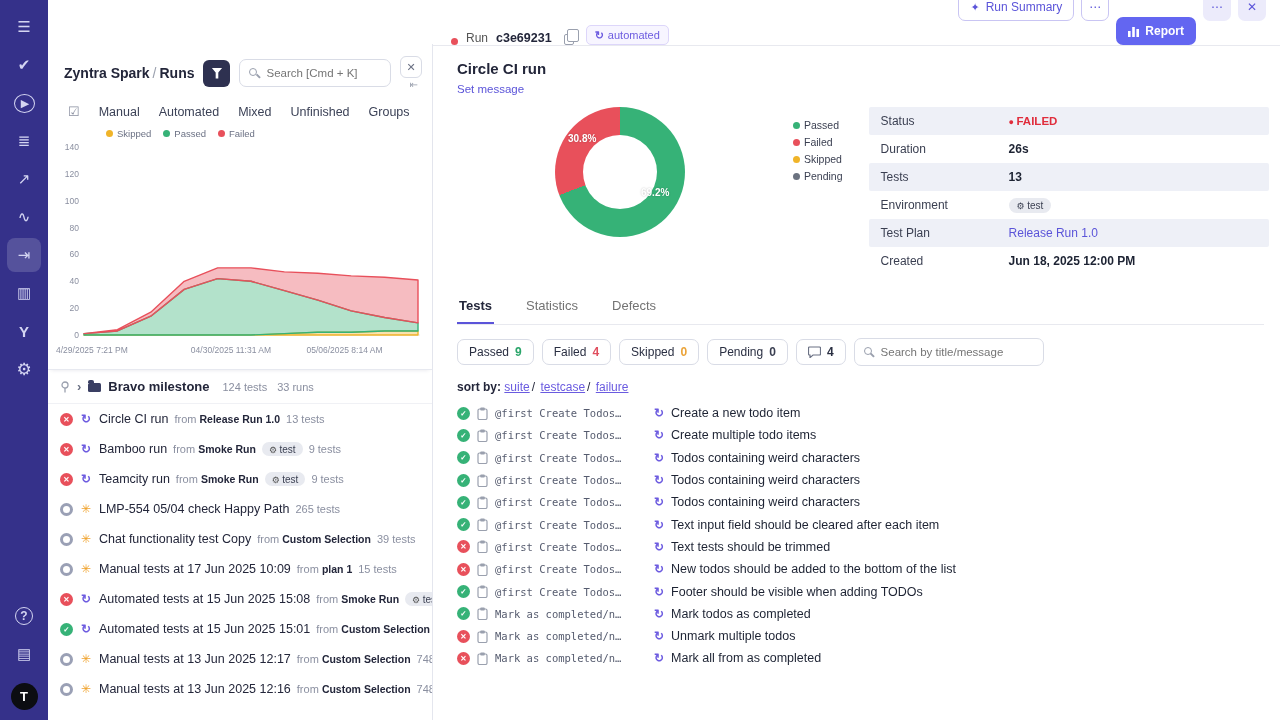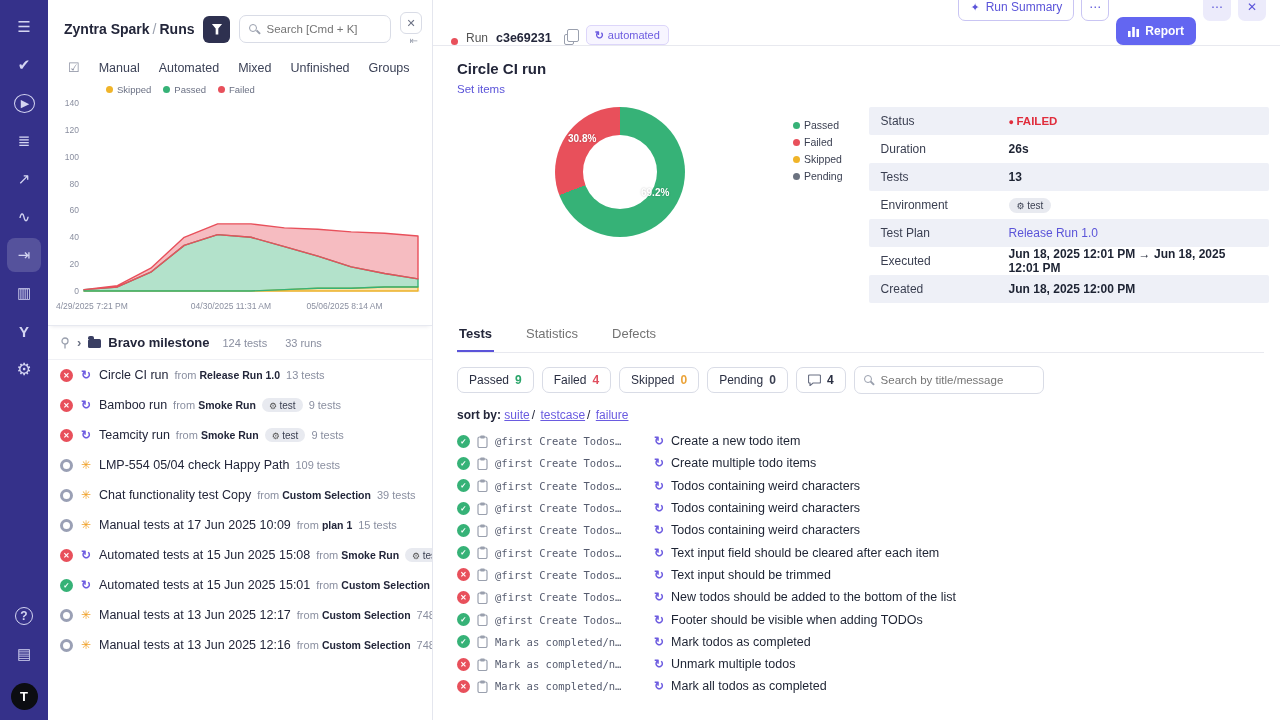--- a/index.html
+++ b/index.html
@@ -12,21 +12,21 @@
   .rail-ic.is-active { background:rgba(255,255,255,.16); }
   .rail-bottom { margin-top:auto; display:flex; flex-direction:column; align-items:center; }
   .ic-menu::before{content:"☰";} .ic-check::before{content:"✔";} .ic-play::before{content:"▶";font-size:11px;border:1.6px solid currentColor;border-radius:50%;width:17px;height:17px;display:flex;align-items:center;justify-content:center;padding-left:2px;}
   .ic-tasks::before{content:"≣";} .ic-trend::before{content:"↗";} .ic-pulse::before{content:"∿";}
   .ic-import::before{content:"⇥";} .ic-chart::before{content:"▥";} .ic-branch::before{content:"Y";font-weight:700;} .ic-settings::before{content:"⚙";font-size:17px;}
   .ic-help::before{content:"?";font-size:12px;font-weight:700;border:1.6px solid currentColor;border-radius:50%;width:16px;height:16px;display:flex;align-items:center;justify-content:center;}
   .ic-projects::before{content:"▤";}
   .rail-logo { width:27px; height:27px; border-radius:50%; background:#0c0d12; color:#fff; font-weight:700; font-size:13px; display:flex; align-items:center; justify-content:center; margin-top:8px; }
 
   
-  .lpanel { width:385px; border-right:1px solid #e4e6ee; display:flex; flex-direction:column; flex-shrink:0; }
+  .lpanel { width:385px; border-right:1px solid #e4e6ee; display:flex; flex-direction:column; flex-shrink:0;margin-top:44px; }
   .lp-head { display:flex; align-items:center; gap:9px; padding:12px 10px 8px 16px; }
   .crumb { font-size:14px; white-space:nowrap; }
   .crumb .proj { font-weight:600; } .crumb .sep { color:#9aa0ae; padding:0 3px;} .crumb .pg { font-weight:700; }
   .filter-btn { width:27px; height:27px; background:#2e3150; border-radius:6px; display:flex; align-items:center; justify-content:center; cursor:pointer; flex-shrink:0; }
   .funnel { width:11px; height:11px; background:#fff; clip-path:polygon(0 0,100% 0,62% 45%,62% 100%,38% 100%,38% 45%); }
   .search-wrap { position:relative; flex:1; }
   .search-wrap input { width:100%; height:28px; border:1px solid #d9dce6; border-radius:7px; font-size:11.5px; padding:0 8px 0 26px; color:#3a3f51; outline:none; font-family:"Liberation Sans",sans-serif;}
   .mag { position:absolute; left:10px; top:9px; width:8px; height:8px; border:1.5px solid #9aa0ae; border-radius:50%; }
   .mag::after { content:""; position:absolute; width:4.5px; height:1.6px; background:#9aa0ae; transform:rotate(45deg); right:-4px; bottom:-2px; }
   .lp-close-col { display:flex; flex-direction:column; align-items:flex-end; gap:1px; }
@@ -37,21 +37,21 @@
   .lp-tab { cursor:pointer; white-space:nowrap; }
 
   .chart-block { padding:0 6px 4px 6px; border-bottom:1px solid #e7e9f0; box-shadow:0 3px 4px -3px rgba(30,34,70,.12); }
   .mini-legend { display:flex; gap:12px; font-size:9.5px; color:#6b7184; padding:0 0 1px 52px; height:11px; overflow:hidden; align-items:center;}
   .mini-legend .dot, .legend .dot { width:7px; height:7px; border-radius:50%; display:inline-block; margin-right:4px; flex-shrink:0;}
   .mini-li { display:flex; align-items:center; }
   .ax { font-size:8.5px; fill:#8a8fa0; font-family:"Liberation Sans",sans-serif; }
 
   .milestone { display:flex; align-items:center; gap:7px; padding:9px 12px; font-size:13px; border-bottom:1px solid #f0f1f5; }
   .milestone .name { font-weight:700; cursor:pointer; }
-  .milestone .cnts { color:#8a8fa0; font-size:11px; display:flex; gap:18px; margin-left:6px; }
+  .milestone .cnts { color:#8a8fa0; font-size:11px; display:flex; gap:10px; margin-left:6px; }
   .chev { color:#6b7184; font-size:13px; font-weight:700; cursor:pointer; line-height:1; }
   .folder { width:13px; height:9px; background:#3a3f63; border-radius:1.5px; position:relative; margin-top:2px;}
   .folder::before { content:""; position:absolute; top:-3px; left:0; width:6px; height:3px; background:#3a3f63; border-radius:2px 2px 0 0; }
 
   .runs-list { overflow:hidden; }
   .run-row { display:flex; align-items:center; gap:6px; height:30px; padding:0 12px; white-space:nowrap; cursor:pointer; overflow:hidden; }
   .run-status { width:13px; height:13px; border-radius:50%; display:flex; align-items:center; justify-content:center; color:#fff; font-size:7.5px; font-weight:700; flex-shrink:0; }
   .st-failed { background:#e8505b; } .st-failed::after{content:"✕";}
   .st-passed { background:#36b277; } .st-passed::after{content:"✓";}
   .st-none { background:transparent; border:3.5px solid #9aa0b5; width:13px; height:13px; }
@@ -280,21 +280,21 @@
         <span class="env-badge"><span>test</span></span>
         <span class="run-tests">9 tests</span>
 
       </div>
 
       <div class="run-row">
         <span class="run-status st-none"></span>
         <span class="run-type ty-manual"></span>
         <span class="run-title">LMP-554 05/04 check Happy Path</span>
 
-        <span class="run-tests">109 tests</span>
+        <span class="run-tests">265 tests</span>
 
       </div>
 
       <div class="run-row">
         <span class="run-status st-none"></span>
         <span class="run-type ty-manual"></span>
         <span class="run-title">Chat functionality test Copy</span>
         <span class="run-from"><span>from</span> <b>Custom Selection</b></span>
 
         <span class="run-tests">39 tests</span>
@@ -374,21 +374,21 @@
           </svg>
         <span>Report</span>
       </button>
       <button class="btn btn-soft">⋯</button>
       <button class="btn btn-soft">✕</button>
     </div>
   </div>
 
   <div class="m-body">
     <h1 class="m-title">Circle CI run</h1>
-    <span class="set-labels">Set items</span>
+    <span class="set-labels">Set message</span>
 
     <div class="overview">
       <div class="donut-zone">
         <div class="donut" id="donut" style="background: conic-gradient(rgb(54, 178, 119) 0%, rgb(54, 178, 119) 69.2%, rgb(232, 80, 91) 69.2%, rgb(232, 80, 91) 100%);">
           <span class="donut-lab lab-failed">30.8%</span>
           <span class="donut-lab lab-passed">69.2%</span>
         </div>
         <div class="legend">
 
             <span class="legend-item">
@@ -434,24 +434,20 @@
           <div class="info-row kind-env">
             <div class="info-label">Environment</div>
             <div class="info-value"><span class="iv-text">test</span></div>
           </div>
 
           <div class="info-row kind-link">
             <div class="info-label">Test Plan</div>
             <div class="info-value"><span class="iv-text">Release Run 1.0</span></div>
           </div>
 
-          <div class="info-row">
-            <div class="info-label">Executed</div>
-            <div class="info-value"><span class="iv-text">Jun 18, 2025 12:01 PM → Jun 18, 2025 12:01 PM</span></div>
-          </div>
 
 
           <div class="info-row">
             <div class="info-label">Created</div>
             <div class="info-value"><span class="iv-text">Jun 18, 2025 12:00 PM</span></div>
           </div>
 
       </div>
     </div>
 
@@ -599,21 +595,21 @@
         <div class="test-row">
           <span class="tstat st-failed"></span>
           <span class="clip-icon">
             <svg width="11" height="13" viewBox="0 0 11 13">
               <rect x="1" y="2" width="9" height="10.5" rx="1.5" fill="none" stroke="#9aa0ae" stroke-width="1.2"></rect>
               <rect x="3.2" y="0.5" width="4.6" height="3" rx="1" fill="#9aa0ae"></rect>
             </svg>
           </span>
           <span class="tsuite">@first Create Todos…</span>
           <span class="auto-ic">↻</span>
-          <span class="ttitle">Text input should be trimmed</span>
+          <span class="ttitle">Text tests should be trimmed</span>
         </div>
 
         <div class="test-row">
           <span class="tstat st-failed"></span>
           <span class="clip-icon">
             <svg width="11" height="13" viewBox="0 0 11 13">
               <rect x="1" y="2" width="9" height="10.5" rx="1.5" fill="none" stroke="#9aa0ae" stroke-width="1.2"></rect>
               <rect x="3.2" y="0.5" width="4.6" height="3" rx="1" fill="#9aa0ae"></rect>
             </svg>
           </span>
@@ -664,18 +660,18 @@
         <div class="test-row">
           <span class="tstat st-failed"></span>
           <span class="clip-icon">
             <svg width="11" height="13" viewBox="0 0 11 13">
               <rect x="1" y="2" width="9" height="10.5" rx="1.5" fill="none" stroke="#9aa0ae" stroke-width="1.2"></rect>
               <rect x="3.2" y="0.5" width="4.6" height="3" rx="1" fill="#9aa0ae"></rect>
             </svg>
           </span>
           <span class="tsuite">Mark as completed/n…</span>
           <span class="auto-ic">↻</span>
-          <span class="ttitle">Mark all todos as completed</span>
+          <span class="ttitle">Mark all from as completed</span>
         </div>
 
     </div>
   </div>
 </section>
 
 </body></html>

